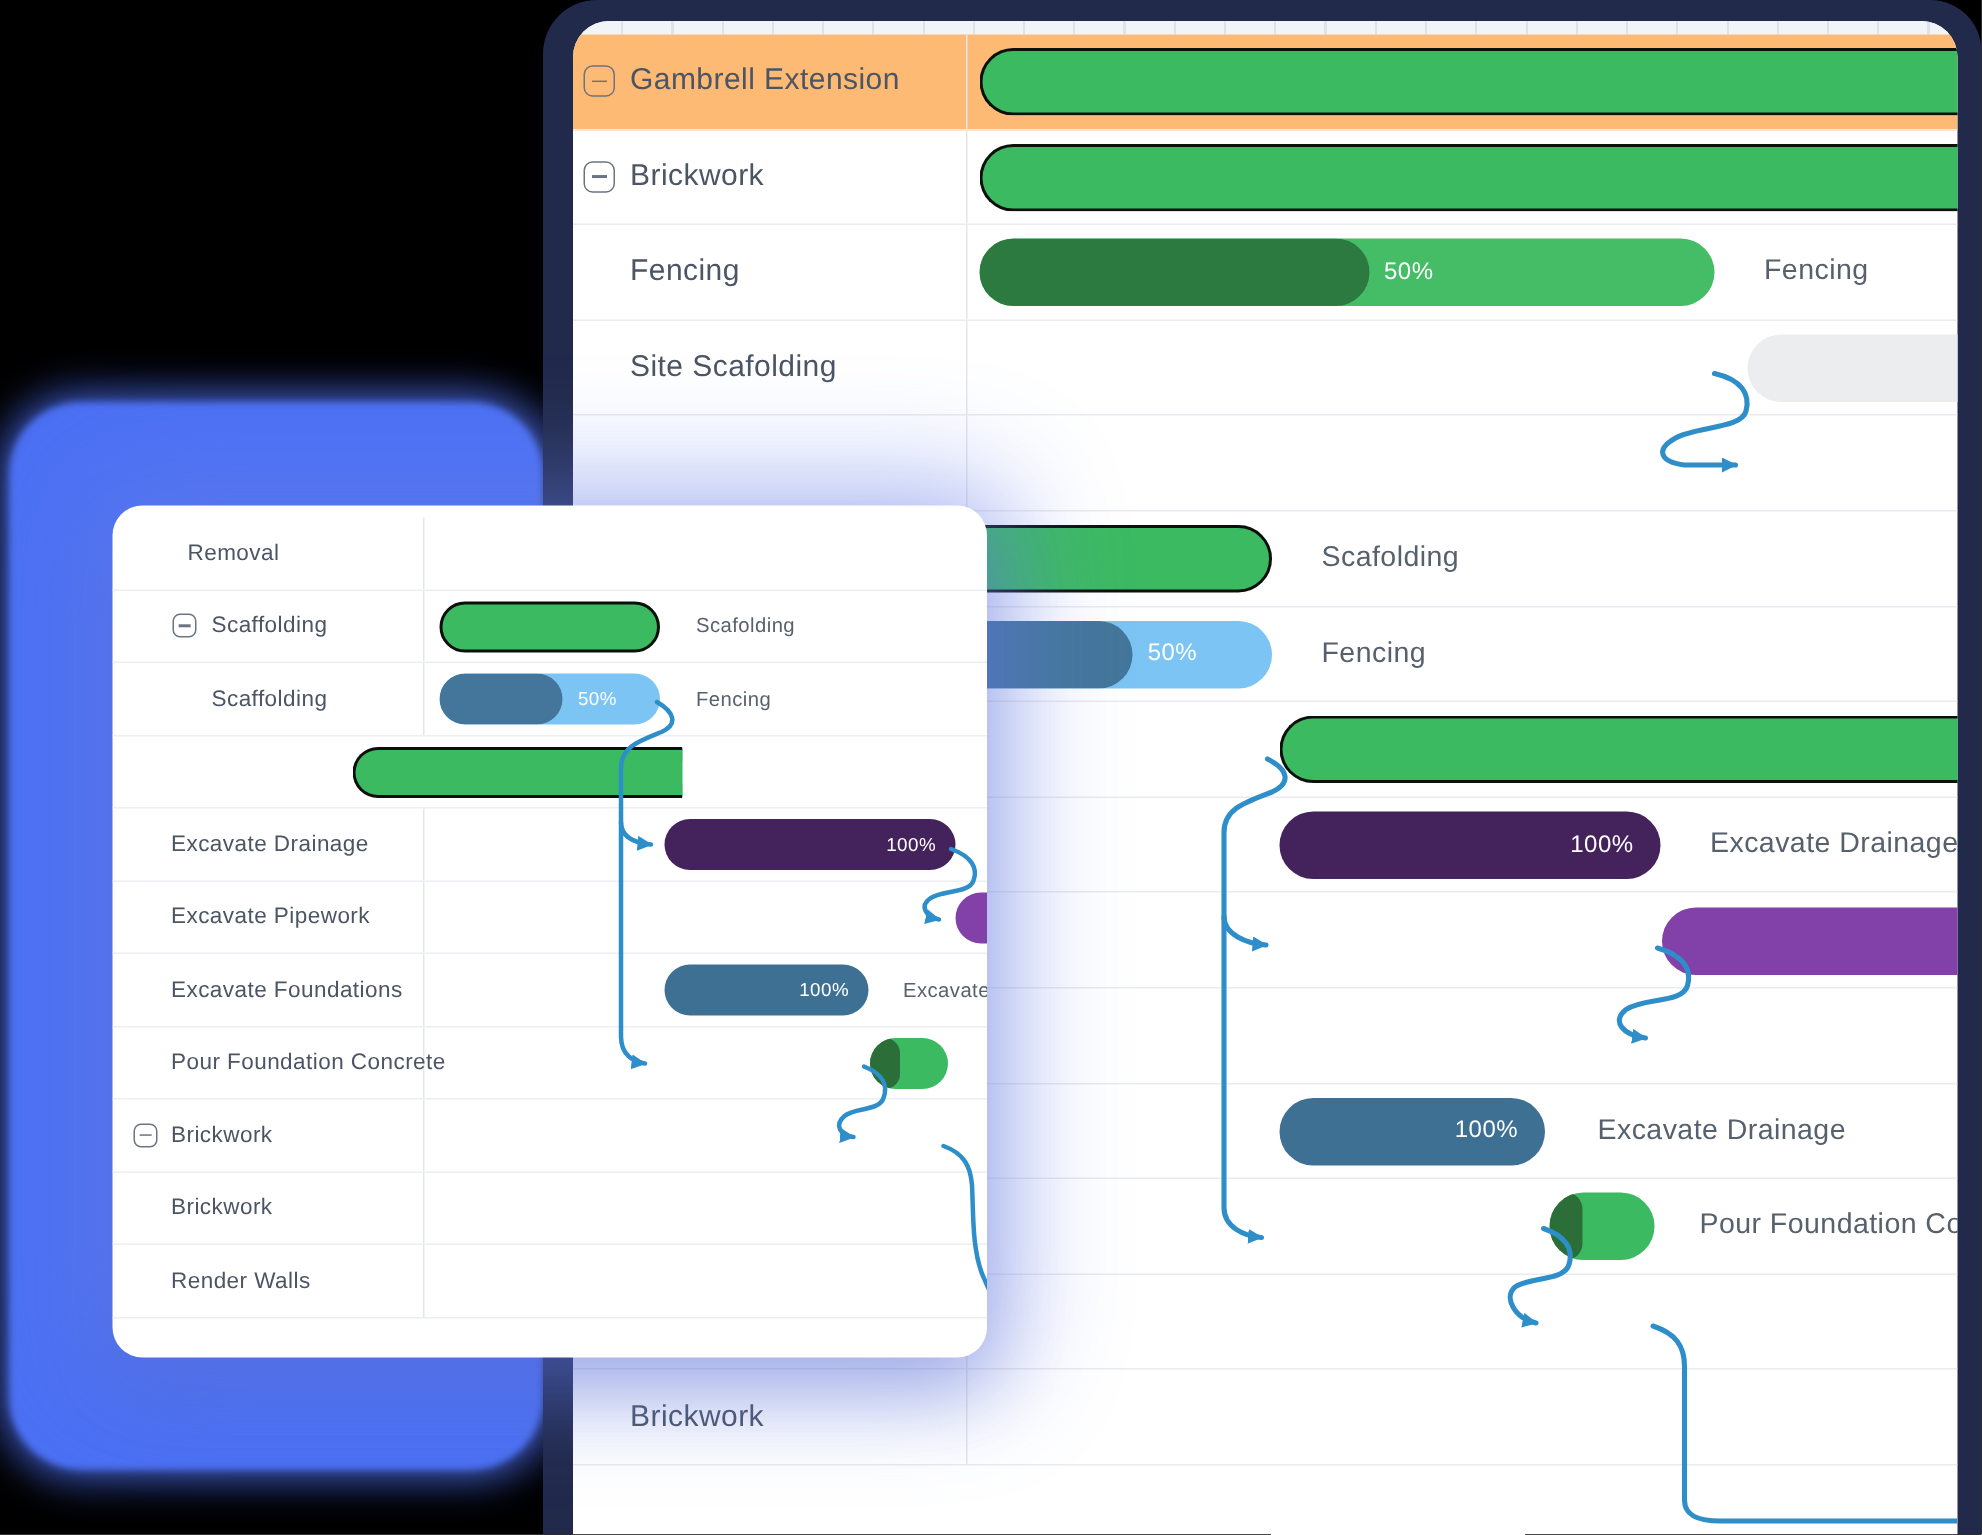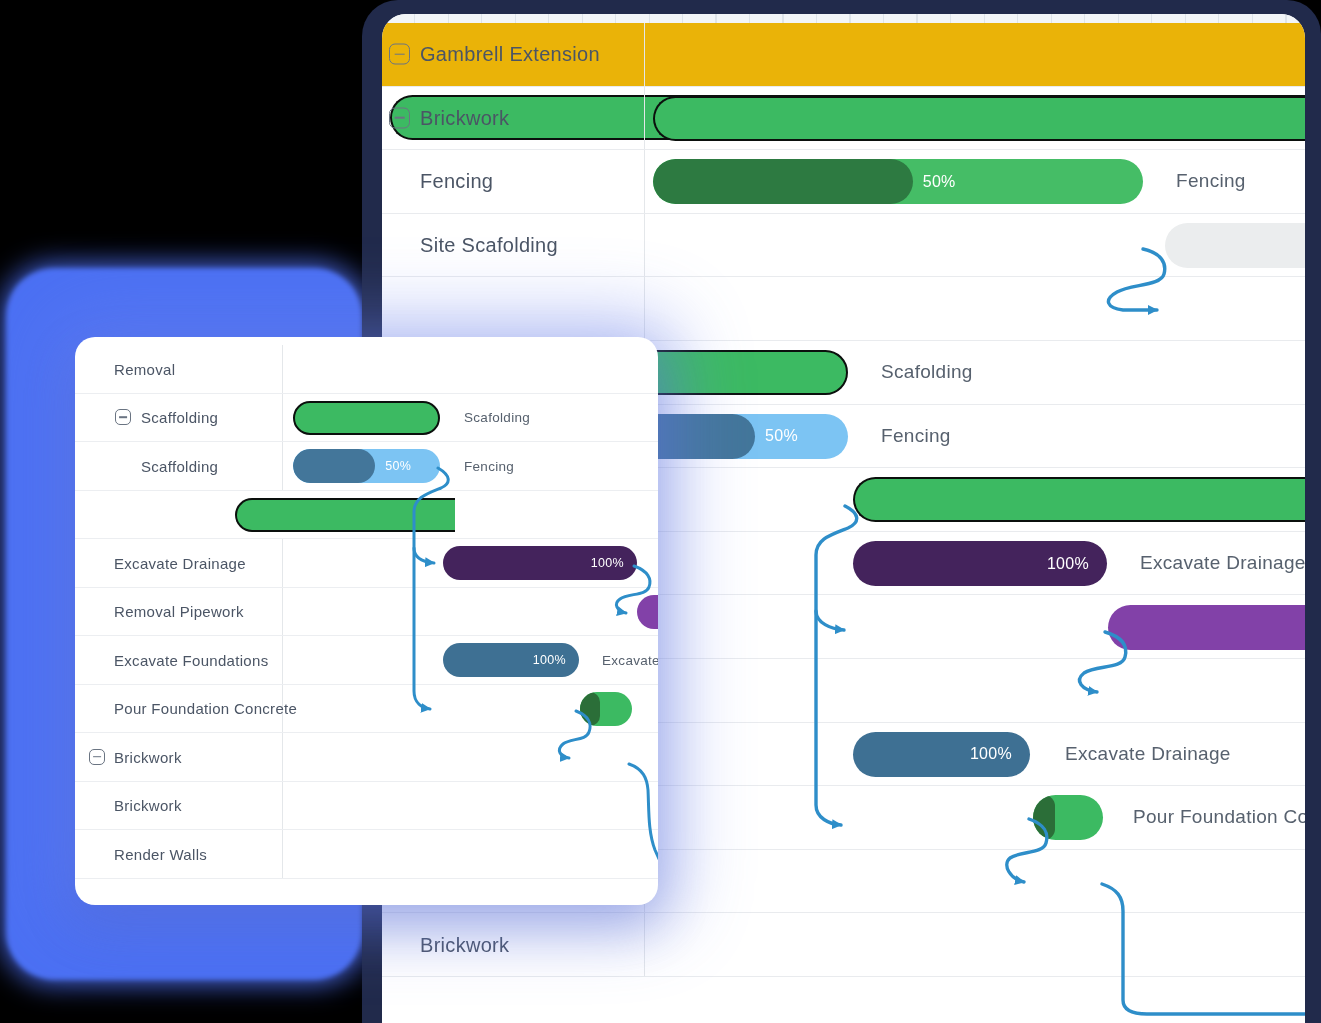--- a/index.html
+++ b/index.html
@@ -22,21 +22,21 @@
   .bp-rows{position:absolute;top:9px;left:0;right:0;z-index:1;}
 
   
   .small-panel{position:absolute;left:75px;top:337px;width:583px;height:568px;z-index:10;
                background:#fff;border-radius:20px;overflow:hidden;
                box-shadow:0 0 70px 22px rgba(110,132,240,.45),0 20px 50px rgba(50,70,170,.30);}
   .sp-rows{position:absolute;top:8px;left:0;right:0;}
 
   
   .row{display:flex;position:relative;border-bottom:1px solid #e9ebee;}
-  .row.highlight{background:#eab308;flex-direction:column;}
+  .row.highlight{background:#fdba74;}
   .label-cell{position:relative;flex:none;border-right:1px solid #e4e7ea;height:100%;}
   .tl-cell{position:relative;flex:1;height:100%;text-align:center;}
   .row-label{position:absolute;top:50%;transform:translateY(-50%);white-space:nowrap;
              color:#4b5565;letter-spacing:.3px;}
   .collapse{position:absolute;top:50%;transform:translateY(-50%);border:1.6px solid #6a7482;}
   .minus{position:absolute;left:50%;top:50%;transform:translate(-50%,-50%);
          width:56%;height:1.6px;background:#6a7482;}
 
   .bar{position:absolute;border-radius:999px;overflow:hidden;}
   .bar.clip-right{border-top-right-radius:0;border-bottom-right-radius:0;}
@@ -244,21 +244,21 @@
           <path d="M720,870 C735,875 741,883 741,897 L741,986 C741,997 751,1000 765,1000 L923,1000"></path>
         </g>
       </svg>
     </div>
   </div>
 
   <div class="small-panel sp">
     <div class="sp-rows" id="smallRows">
         <div class="row">
           <div class="label-cell">
-            <span class="row-label" style="left: 39px;">Removal</span>
+            <span class="row-label" style="left: 50px;">Removal</span>
           </div>
           <div class="tl-cell"></div>
         </div>
         <div class="row">
           <div class="label-cell">
             <span class="collapse" style="left: 40px;">
               <span class="minus"></span>
             </span>
             <span class="row-label" style="left: 66px;">Scaffolding</span>
           </div>
@@ -289,21 +289,21 @@
             <span class="row-label" style="left: 39px;">Excavate Drainage</span>
           </div>
           <div class="tl-cell">
             <div class="bar purple_dark" style="left: 160px; width: 194px;">
               <span class="pct right">100%</span>
             </div>
           </div>
         </div>
         <div class="row">
           <div class="label-cell">
-            <span class="row-label" style="left: 39px;">Removal Pipework</span>
+            <span class="row-label" style="left: 39px;">Excavate Pipework</span>
           </div>
           <div class="tl-cell">
             <div class="bar purple_light clip-right" style="left: 354px; width: 25px;"></div>
           </div>
         </div>
         <div class="row">
           <div class="label-cell">
             <span class="row-label" style="left: 39px;">Excavate Foundations</span>
           </div>
           <div class="tl-cell">

